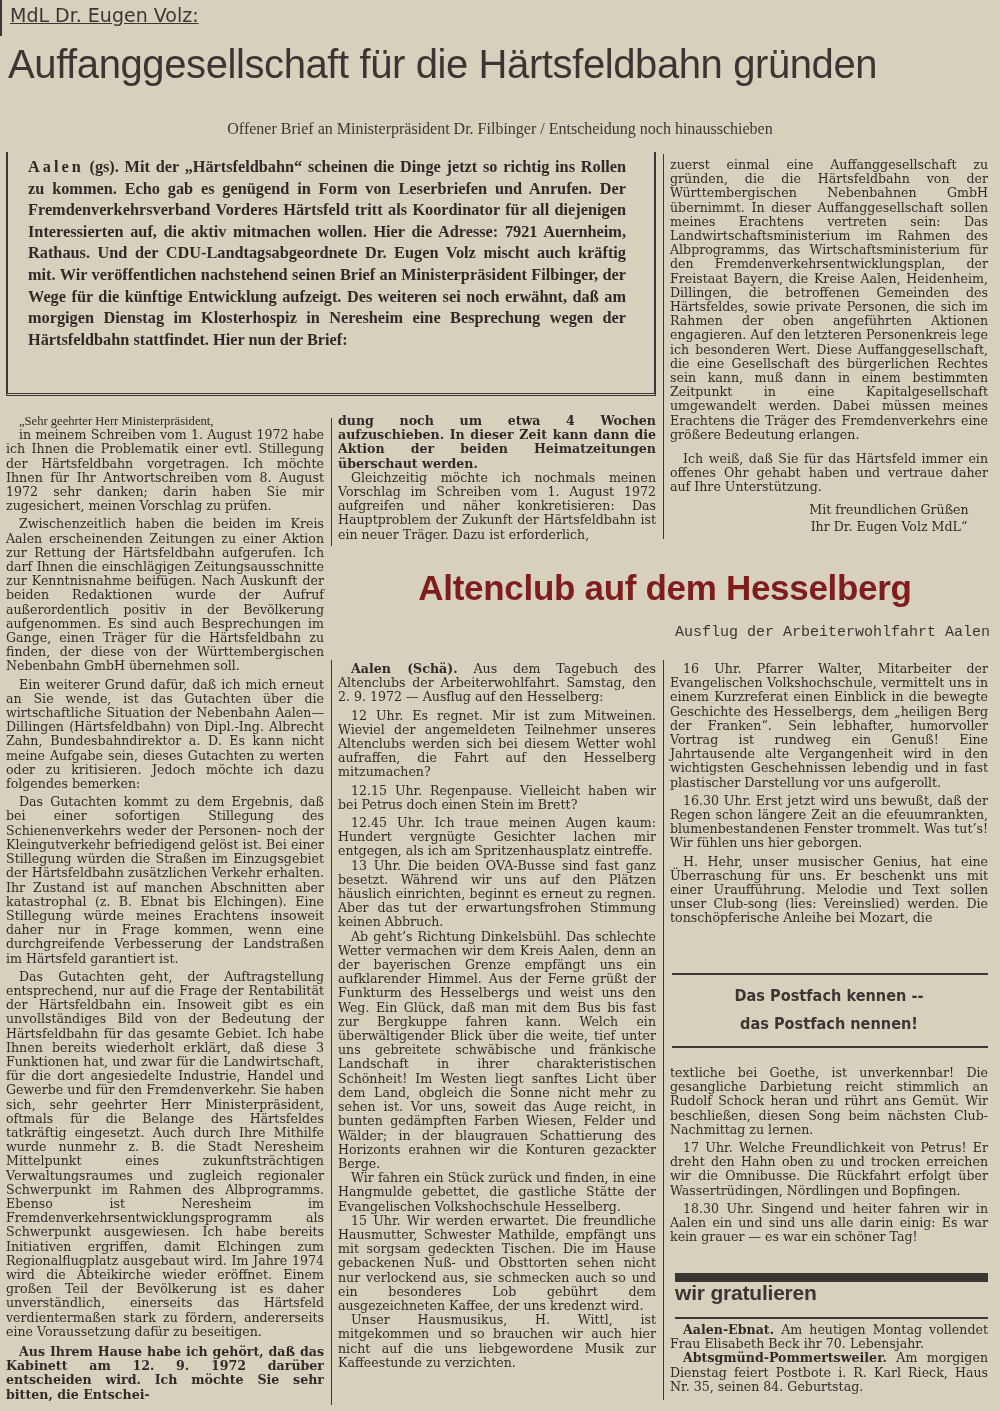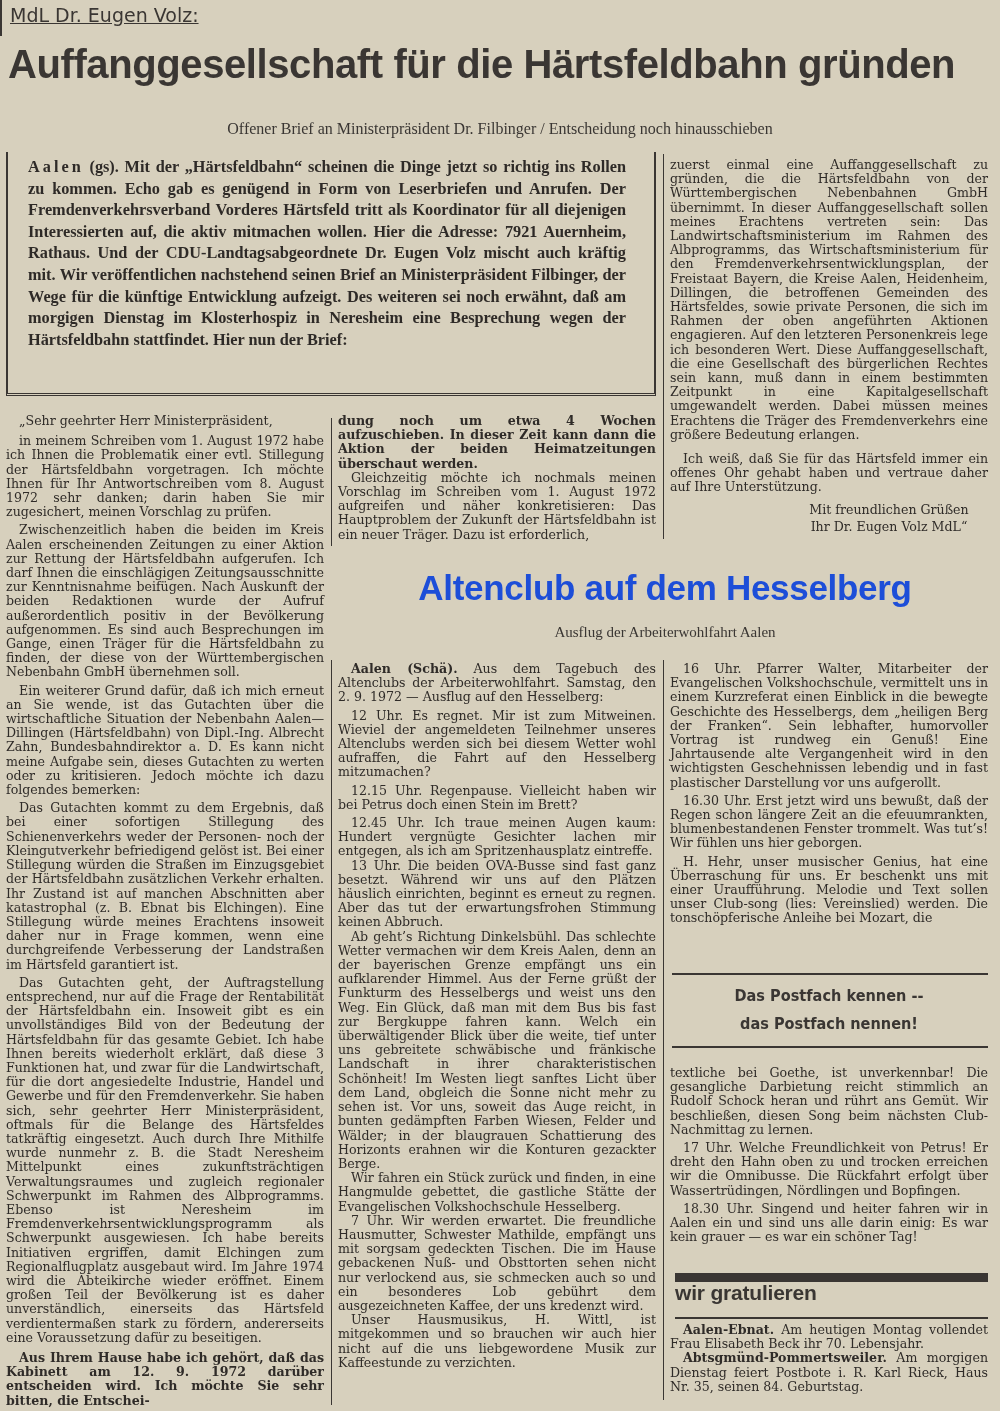--- a/index.html
+++ b/index.html
@@ -13,21 +13,21 @@
   .abs { position: absolute; }
   .kicker {
     left: 10px; top: 4px;
     font-family: "DejaVu Sans", sans-serif;
     font-size: 19px; color: #3a3633; text-decoration: underline;
   }
   .kicker-rule { left: 0; top: 0; width: 2px; height: 36px; background: #3a3633; }
   .headline {
     left: 8px; top: 42px; width: 990px;
     font-family: "Liberation Sans", sans-serif;
-    font-weight: bold; font-size: 40px; letter-spacing: -0.4px;
+    font-weight: normal; font-size: 40px; letter-spacing: -0.4px;
     color: #3a3633; white-space: nowrap;
   }
   .subhead {
     left: 0; top: 120px; width: 1000px; text-align: center;
     font-family: "Liberation Serif", serif;
     font-size: 16px; color: #3a3633;
   }
   .intro-box {
     left: 6px; top: 152px; width: 650px; height: 244px;
     border-left: 2px solid #3a3633; border-right: 2px solid #3a3633;
@@ -52,25 +52,25 @@
   .col p.gap { margin-top: 4px; }
   .col b { font-weight: bold; }
   .col-left { left: 6px; top: 414px; width: 318px; }
   .col-mid-top { left: 338px; top: 414px; width: 318px; }
   .col-right-top { left: 670px; top: 158px; width: 318px; }
   .vline { width: 1px; background: #3a3633; }
   .sig { text-align: center; padding-left: 120px; text-indent: 0 !important; }
   .title2 {
     left: 340px; top: 568px; width: 650px; text-align: center;
     font-family: "Liberation Sans", sans-serif; font-weight: bold;
-    font-size: 35px; color: #1d4ed8; letter-spacing: -0.3px;
+    font-size: 35px; color: #7f1d1d; letter-spacing: -0.3px;
   }
   .subhead2 {
-    left: 340px; top: 624px; width: 650px; text-align: center;
-    font-family: Liberation Serif, serif; font-size: 15px; color: #3a3633;
+    left: 340px; top: 624px; width: 650px; text-align: right;
+    font-family: Liberation Mono, monospace; font-size: 15px; color: #3a3633;
   }
   .col-mid-bottom { left: 338px; top: 662px; width: 318px; }
   .col-right-mid { left: 670px; top: 662px; width: 318px; }
   .box-rule { height: 2px; background: #3a3633; }
   .postfach {
     left: 670px; top: 982px; width: 318px; text-align: center;
     font-family: "DejaVu Sans", sans-serif; font-weight: bold;
     font-size: 16.5px; line-height: 28px; color: #3a3633;
     transform: scaleX(0.88);
   }
@@ -89,21 +89,21 @@
 
 <div class="abs kicker-rule"></div>
 <div class="abs kicker">MdL Dr. Eugen Volz:</div>
 <div class="abs headline">Auffanggesellschaft für die Härtsfeldbahn gründen</div>
 <div class="abs subhead">Offener Brief an Ministerpräsident Dr. Filbinger / Entscheidung noch hinausschieben</div>
 
 <div class="abs intro-box"></div>
 <div class="abs intro-text"><span class="spaced">Aalen</span><span> (gs). Mit der „Härtsfeldbahn“ scheinen die Dinge jetzt so richtig ins Rollen zu kommen. Echo gab es genügend in Form von Leserbriefen und Anrufen. Der Fremdenverkehrsverband Vorderes Härtsfeld tritt als Koordinator für all diejenigen Interessierten auf, die aktiv mitmachen wollen. Hier die Adresse: 7921 Auernheim, Rathaus. Und der CDU-Landtagsabgeordnete Dr. Eugen Volz mischt auch kräftig mit. Wir veröffentlichen nachstehend seinen Brief an Ministerpräsident Filbinger, der Wege für die künftige Entwicklung aufzeigt. Des weiteren sei noch erwähnt, daß am morgigen Dienstag im Klosterhospiz in Neresheim eine Besprechung wegen der Härtsfeldbahn stattfindet. Hier nun der Brief:</span></div>
 
 <div class="abs col col-left">
-  <p style="margin-bottom:6px;">„Sehr geehrter Herr Ministerpräsident,</p>
+  <p style="font-family:Liberation Serif, serif;">„Sehr geehrter Herr Ministerpräsident,</p>
   <p>in meinem Schreiben vom 1. August 1972 habe ich Ihnen die Problematik einer evtl. Stillegung der Härtsfeldbahn vorgetragen. Ich möchte Ihnen für Ihr Antwortschreiben vom 8. August 1972 sehr danken; darin haben Sie mir zugesichert, meinen Vorschlag zu prüfen.</p>
   <p class="gap">Zwischenzeitlich haben die beiden im Kreis Aalen erscheinenden Zeitungen zu einer Aktion zur Rettung der Härtsfeldbahn aufgerufen. Ich darf Ihnen die einschlägigen Zeitungsausschnitte zur Kenntnisnahme beifügen. Nach Auskunft der beiden Redaktionen wurde der Aufruf außerordentlich positiv in der Bevölkerung aufgenommen. Es sind auch Besprechungen im Gange, einen Träger für die Härtsfeldbahn zu finden, der diese von der Württembergischen Nebenbahn GmbH übernehmen soll.</p>
   <p class="gap">Ein weiterer Grund dafür, daß ich mich erneut an Sie wende, ist das Gutachten über die wirtschaftliche Situation der Nebenbahn Aalen—Dillingen (Härtsfeldbahn) von Dipl.-Ing. Albrecht Zahn, Bundesbahndirektor a. D. Es kann nicht meine Aufgabe sein, dieses Gutachten zu werten oder zu kritisieren. Jedoch möchte ich dazu folgendes bemerken:</p>
   <p class="gap">Das Gutachten kommt zu dem Ergebnis, daß bei einer sofortigen Stillegung des Schienenverkehrs weder der Personen- noch der Kleingutverkehr befriedigend gelöst ist. Bei einer Stillegung würden die Straßen im Einzugsgebiet der Härtsfeldbahn zusätzlichen Verkehr erhalten. Ihr Zustand ist auf manchen Abschnitten aber katastrophal (z. B. Ebnat bis Elchingen). Eine Stillegung würde meines Erachtens insoweit daher nur in Frage kommen, wenn eine durchgreifende Verbesserung der Landstraßen im Härtsfeld garantiert ist.</p>
   <p class="gap">Das Gutachten geht, der Auftragstellung entsprechend, nur auf die Frage der Rentabilität der Härtsfeldbahn ein. Insoweit gibt es ein unvollständiges Bild von der Bedeutung der Härtsfeldbahn für das gesamte Gebiet. Ich habe Ihnen bereits wiederholt erklärt, daß diese 3 Funktionen hat, und zwar für die Landwirtschaft, für die dort angesiedelte Industrie, Handel und Gewerbe und für den Fremdenverkehr. Sie haben sich, sehr geehrter Herr Ministerpräsident, oftmals für die Belange des Härtsfeldes tatkräftig eingesetzt. Auch durch Ihre Mithilfe wurde nunmehr z. B. die Stadt Neresheim Mittelpunkt eines zukunftsträchtigen Verwaltungsraumes und zugleich regionaler Schwerpunkt im Rahmen des Albprogramms. Ebenso ist Neresheim im Fremdenverkehrsentwicklungsprogramm als Schwerpunkt ausgewiesen. Ich habe bereits Initiativen ergriffen, damit Elchingen zum Regionalflugplatz ausgebaut wird. Im Jahre 1974 wird die Abteikirche wieder eröffnet. Einem großen Teil der Bevölkerung ist es daher unverständlich, einerseits das Härtsfeld verdientermaßen stark zu fördern, andererseits eine Voraussetzung dafür zu beseitigen.</p>
   <p class="gap" style="margin-top:6px;"><b>Aus Ihrem Hause habe ich gehört, daß das Kabinett am 12. 9. 1972 darüber entscheiden wird. Ich möchte Sie sehr bitten, die Entschei-</b></p>
 </div>
 
 <div class="abs vline" style="left:331px; top:418px; height:128px;"></div>
 <div class="abs vline" style="left:331px; top:660px; height:745px;"></div>
@@ -126,21 +126,21 @@
 <div class="abs subhead2">Ausflug der Arbeiterwohlfahrt Aalen</div>
 
 <div class="abs col col-mid-bottom">
   <p><b>Aalen (Schä).</b><span> Aus dem Tagebuch des Altenclubs der Arbeiterwohlfahrt. Samstag, den 2. 9. 1972 — Ausflug auf den Hesselberg:</span></p>
   <p class="gap">12 Uhr. Es regnet. Mir ist zum Mitweinen. Wieviel der angemeldeten Teilnehmer unseres Altenclubs werden sich bei diesem Wetter wohl aufraffen, die Fahrt auf den Hesselberg mitzumachen?</p>
   <p class="gap">12.15 Uhr. Regenpause. Vielleicht haben wir bei Petrus doch einen Stein im Brett?</p>
   <p class="gap">12.45 Uhr. Ich traue meinen Augen kaum: Hundert vergnügte Gesichter lachen mir entgegen, als ich am Spritzenhausplatz eintreffe.</p>
   <p>13 Uhr. Die beiden OVA-Busse sind fast ganz besetzt. Während wir uns auf den Plätzen häuslich einrichten, beginnt es erneut zu regnen. Aber das tut der erwartungsfrohen Stimmung keinen Abbruch.</p>
   <p>Ab geht’s Richtung Dinkelsbühl. Das schlechte Wetter vermachen wir dem Kreis Aalen, denn an der bayerischen Grenze empfängt uns ein aufklarender Himmel. Aus der Ferne grüßt der Funkturm des Hesselbergs und weist uns den Weg. Ein Glück, daß man mit dem Bus bis fast zur Bergkuppe fahren kann. Welch ein überwältigender Blick über die weite, tief unter uns gebreitete schwäbische und fränkische Landschaft in ihrer charakteristischen Schönheit! Im Westen liegt sanftes Licht über dem Land, obgleich die Sonne nicht mehr zu sehen ist. Vor uns, soweit das Auge reicht, in bunten gedämpften Farben Wiesen, Felder und Wälder; in der blaugrauen Schattierung des Horizonts erahnen wir die Konturen gezackter Berge.</p>
   <p>Wir fahren ein Stück zurück und finden, in eine Hangmulde gebettet, die gastliche Stätte der Evangelischen Volkshochschule Hesselberg.</p>
-  <p>7 Uhr. Wir werden erwartet. Die freundliche Hausmutter, Schwester Mathilde, empfängt uns mit sorgsam gedeckten Tischen. Die im Hause gebackenen Nuß- und Obsttorten sehen nicht nur verlockend aus, sie schmecken auch so und ein besonderes Lob gebührt dem ausgezeichneten Kaffee, der uns kredenzt wird.</p>
+  <p>15 Uhr. Wir werden erwartet. Die freundliche Hausmutter, Schwester Mathilde, empfängt uns mit sorgsam gedeckten Tischen. Die im Hause gebackenen Nuß- und Obsttorten sehen nicht nur verlockend aus, sie schmecken auch so und ein besonderes Lob gebührt dem ausgezeichneten Kaffee, der uns kredenzt wird.</p>
   <p>Unser Hausmusikus, H. Wittl, ist mitgekommen und so brauchen wir auch hier nicht auf die uns liebgewordene Musik zur Kaffeestunde zu verzichten.</p>
 </div>
 
 <div class="abs vline" style="left:663px; top:660px; height:740px;"></div>
 
 <div class="abs col col-right-mid">
   <p>16 Uhr. Pfarrer Walter, Mitarbeiter der Evangelischen Volkshochschule, vermittelt uns in einem Kurzreferat einen Einblick in die bewegte Geschichte des Hesselbergs, dem „heiligen Berg der Franken“. Sein lebhafter, humorvoller Vortrag ist rundweg ein Genuß! Eine Jahrtausende alte Vergangenheit wird in den wichtigsten Geschehnissen lebendig und in fast plastischer Darstellung vor uns aufgerollt.</p>
   <p class="gap">16.30 Uhr. Erst jetzt wird uns bewußt, daß der Regen schon längere Zeit an die efeuumrankten, blumenbestandenen Fenster trommelt. Was tut’s! Wir fühlen uns hier geborgen.</p>
   <p class="gap">H. Hehr, unser musischer Genius, hat eine Überraschung für uns. Er beschenkt uns mit einer Uraufführung. Melodie und Text sollen unser Club-song (lies: Vereinslied) werden. Die tonschöpferische Anleihe bei Mozart, die</p>
 </div>

